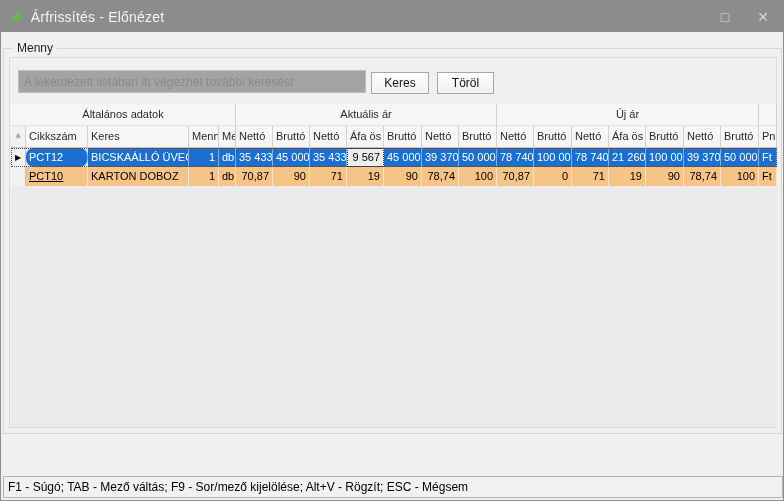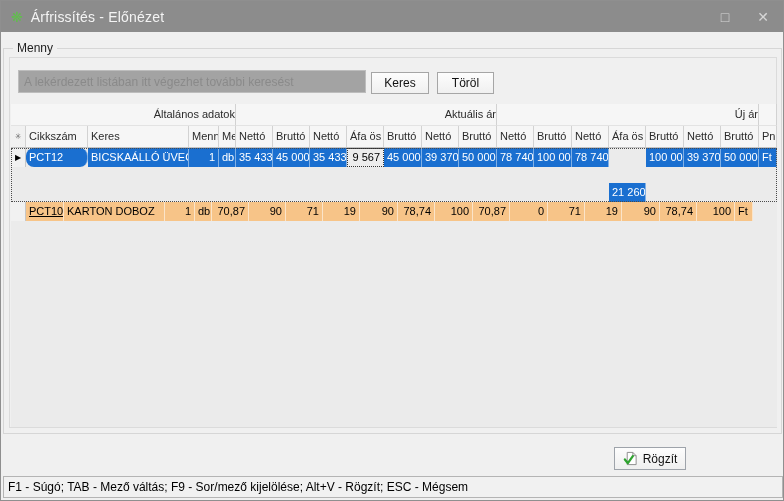--- a/index.html
+++ b/index.html
@@ -28,21 +28,21 @@
   .btn{box-sizing:border-box;border:1px solid #A6A6A6;background:linear-gradient(#FDFDFD,#F0F0F0);
        font-family:"Liberation Sans",sans-serif;font-size:12px;color:#111;
        display:flex;align-items:center;justify-content:center;cursor:default;}
   .btn-keres{position:absolute;left:370px;top:71px;width:58px;height:22px;}
   .btn-torol{position:absolute;left:436px;top:71px;width:57px;height:22px;}
   
   .grid{position:absolute;left:10px;top:103px;width:766px;height:323px;background:#EBEBEB;
         font-size:11px;color:#222;}
   .grid-row{display:flex;}
   .gcell{box-sizing:border-box;overflow:hidden;white-space:nowrap;flex:0 0 auto;}
-  .ghead{height:22px;line-height:21px;background:#F6F6F6;text-align:right;
+  .ghead{height:22px;line-height:21px;background:#F6F6F6;text-align:center;
          border-right:1px solid #D2D2D2;border-bottom:1px solid #E3E3E3;color:#2b2b2b;}
   .chead{height:22px;line-height:21px;background:#F6F6F6;padding:0 3px;
          border-right:1px solid #D2D2D2;border-bottom:1px solid #C4C4C4;color:#2b2b2b;}
   .chead.ind,.ghead.ind{background:#F1F1F1;text-align:center;padding:0;font-size:8px;color:#6e6e6e;}
   .dcell{height:19px;line-height:18px;padding:0 3px;border-right:1px solid rgba(255,255,255,.45);}
   .row-sel{position:relative;z-index:2;outline:1px dotted #4a4a4a;outline-offset:-1px;}
   .row-sel .dcell{background:var(--sel);color:#fff;}
   .row-alt .dcell{background:var(--alt);color:#000;border-right:1px solid rgba(255,255,255,.55);}
   .dcell.ind{background:#F1F1F1 !important;color:#000 !important;text-align:center;padding:0;
              border-right:1px solid #C6C6C6;font-size:8px;line-height:19px;}
@@ -119,29 +119,29 @@
         <div class="gcell dcell al-r" style="width: 37px;">35 433</div>
         <div class="gcell dcell al-r" style="width: 37px;">45 000</div>
         <div class="gcell dcell al-r" style="width: 37px;">35 433</div>
         <div class="gcell dcell al-r focused" style="width: 37px;">9 567</div>
         <div class="gcell dcell al-r" style="width: 38px;">45 000</div>
         <div class="gcell dcell al-r" style="width: 37px;">39 370</div>
         <div class="gcell dcell al-r" style="width: 38px;">50 000</div>
         <div class="gcell dcell al-r" style="width: 37px;">78 740</div>
         <div class="gcell dcell al-r" style="width: 38px;">100 000</div>
         <div class="gcell dcell al-r" style="width: 37px;">78 740</div>
-        <div class="gcell dcell al-r" style="width: 37px; margin-top: 35px;">21 260</div>
+        <div class="gcell dcell al-r" style="width: 37px;">21 260</div>
         <div class="gcell dcell al-r" style="width: 38px;">100 000</div>
         <div class="gcell dcell al-r" style="width: 37px;">39 370</div>
         <div class="gcell dcell al-r" style="width: 38px;">50 000</div>
         <div class="gcell dcell al-l" style="width: 18px;">Ft</div>
       </div>
       <div class="grid-row row-alt">
         <div class="gcell dcell ind al-c" style="width: 15px;"></div>
-        <div class="gcell dcell al-l" style="width: 38px; text-decoration: underline;">PCT10</div>
+        <div class="gcell dcell al-l" style="width: 62px; text-decoration: underline;">PCT10</div>
         <div class="gcell dcell al-l" style="width: 101px;">KARTON DOBOZ</div>
         <div class="gcell dcell al-r" style="width: 30px;">1</div>
         <div class="gcell dcell al-l" style="width: 17px;">db</div>
         <div class="gcell dcell al-r" style="width: 37px;">70,87</div>
         <div class="gcell dcell al-r" style="width: 37px;">90</div>
         <div class="gcell dcell al-r" style="width: 37px;">71</div>
         <div class="gcell dcell al-r" style="width: 37px;">19</div>
         <div class="gcell dcell al-r" style="width: 38px;">90</div>
         <div class="gcell dcell al-r" style="width: 37px;">78,74</div>
         <div class="gcell dcell al-r" style="width: 38px;">100</div>
@@ -149,27 +149,19 @@
         <div class="gcell dcell al-r" style="width: 38px;">0</div>
         <div class="gcell dcell al-r" style="width: 37px;">71</div>
         <div class="gcell dcell al-r" style="width: 37px;">19</div>
         <div class="gcell dcell al-r" style="width: 38px;">90</div>
         <div class="gcell dcell al-r" style="width: 37px;">78,74</div>
         <div class="gcell dcell al-r" style="width: 38px;">100</div>
         <div class="gcell dcell al-l" style="width: 18px;">Ft</div>
       </div>
     </div>
 
-  <button class="btn-big btn-rogzit">
-    <svg class="btn-icon" viewBox="0 0 16 16">
-      <path d="M4.5 1.5 h6 l3.5 3.5 v9.5 h-9.5 z" fill="#FFFFFF" stroke="#8a8a8a" stroke-width="1"></path>
-      <path d="M10.5 1.5 v3.5 h3.5" fill="none" stroke="#8a8a8a" stroke-width="1"></path>
-      <path id="save-check" d="M2 9 l3.2 4 l5.3 -7.5" fill="none" stroke-width="2.4" stroke-linecap="round" stroke-linejoin="round" stroke="#2FA32F"></path>
-    </svg>
-    <span>Rögzít</span>
-  </button>
 
 
   <div class="statusbar">
     <span>F1 - Súgó; TAB - Mező váltás; F9 - Sor/mező kijelölése; Alt+V - Rögzít; ESC - Mégsem</span>
   </div>
 
 </div>
 
 </body></html>

